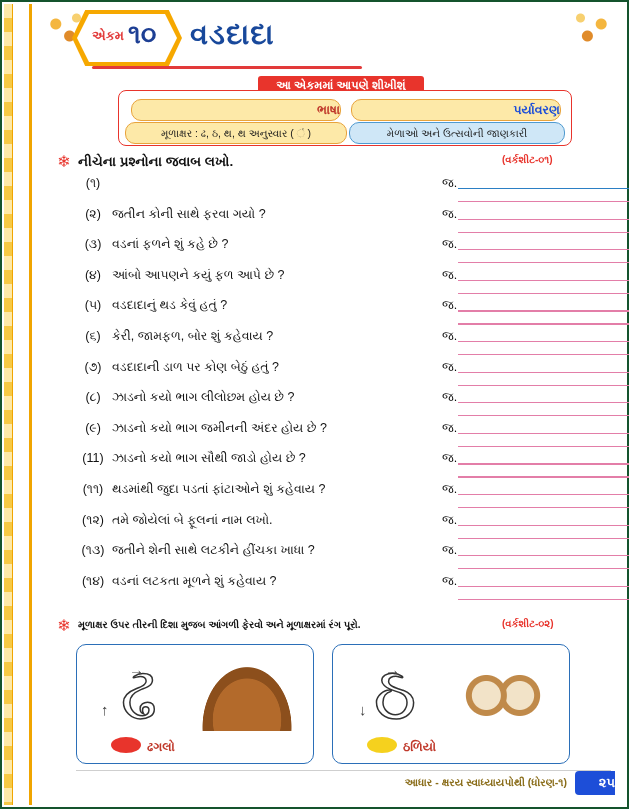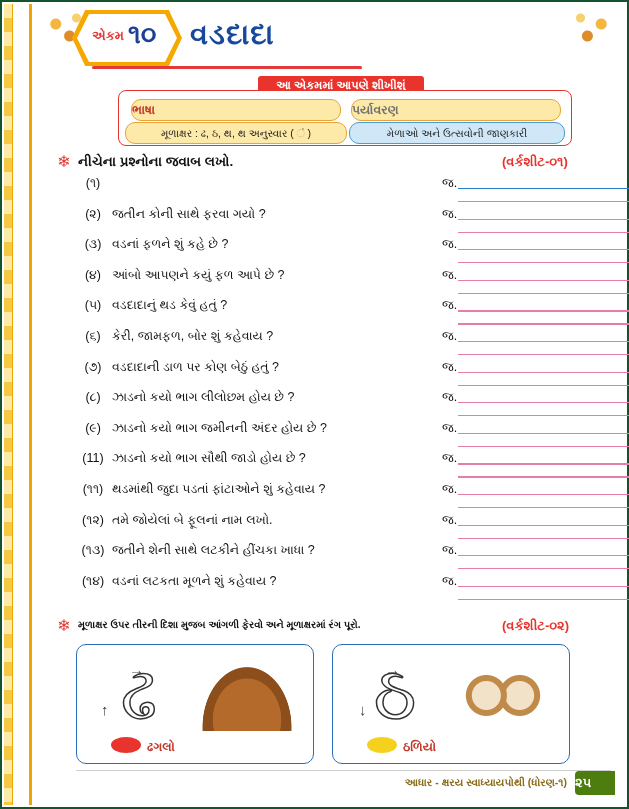--- a/index.html
+++ b/index.html
@@ -82,40 +82,40 @@
     position:absolute;left:226px;top:70px;width:166px;height:19px;
     background:#e8342c;border-radius:3px;
     color:#fff;font-size:11.5px;font-weight:bold;text-align:center;line-height:19px;
   }
   .learn-box{
     position:absolute;left:86px;top:84px;width:452px;height:54px;
     border:1.6px solid #e8342c;border-radius:8px;background:#fff;
   }
   .pill{
     position:absolute;height:20px;border-radius:10px;
-    font-size:12.5px;font-weight:bold;text-align:left;line-height:20px;
+    font-size:12.5px;font-weight:bold;text-align:right;line-height:20px;
   }
   .pill.a{left:12px;top:8px;width:208px;background:#fde9a8;border:1.4px solid #e8a33c;color:#c0392b;}
-  .pill.b{left:232px;top:8px;width:208px;background:#fde9a8;border:1.4px solid #e8a33c;color:#737373;}
+  .pill.b{left:232px;top:8px;width:208px;background:#fde9a8;border:1.4px solid #e8a33c;color:#1d4ed8;}
   .sub{
     position:absolute;height:20px;border-radius:10px;
     font-size:10.5px;text-align:center;line-height:20px;
   }
   .sub.a{left:6px;top:31px;width:220px;background:#fde9a8;border:1.3px solid #e8a33c;color:#1a1a1a;}
   .sub.b{left:230px;top:31px;width:214px;background:#cfe7f7;border:1.3px solid #4f9ad0;color:#1a1a1a;}
 
   
   .flower{
     position:absolute;width:16px;height:16px;color:#e8342c;font-size:16px;line-height:16px;text-align:center;
   }
   .sec-head{
     position:absolute;font-size:13.5px;font-weight:bold;color:#111;
   }
   .ws-tag{
-    position:absolute;font-size:13px;font-weight:bold;color:#e8342c;
+    position:absolute;font-size:10px;font-weight:bold;color:#e8342c;
   }
 
   .qrow{position:absolute;left:44px;width:534px;height:30px;}
   .qnum{position:absolute;left:0;top:2px;width:34px;text-align:center;font-size:12.5px;color:#111;}
   .qtext{position:absolute;left:36px;top:2px;font-size:12.5px;color:#111;white-space:nowrap;}
   .ansj{position:absolute;left:366px;top:2px;font-size:12.5px;color:#111;}
   .line{
     position:absolute;left:382px;width:196px;height:1.2px;background:#e37ea8;
   }
   .line.l1{top:14px;}
@@ -167,22 +167,22 @@
     position:absolute;left:70px;bottom:8px;font-size:12.5px;font-weight:bold;color:#c0392b;
   }
 
   
   .footer-rule{position:absolute;left:44px;right:12px;bottom:32px;height:1px;background:#cfcfcf;}
   .footer-text{
     position:absolute;right:56px;bottom:14px;font-size:10.5px;font-weight:bold;color:#8a6d1a;
   }
   .pagebox{
     position:absolute;right:8px;bottom:8px;width:40px;height:24px;
-    background:#4d7c0f;border-radius:4px 0 0 4px;
-    color:#fff;font-size:13px;font-weight:bold;text-align:left;line-height:24px;
+    background:#1d4ed8;border-radius:4px 0 0 4px;
+    color:#fff;font-size:13px;font-weight:bold;text-align:right;line-height:24px;
   }
 </style>
 </head>
 <body>
 
 <div class="page">
 
   <div class="spine"></div>
   <div class="spine-inner"></div>
 

